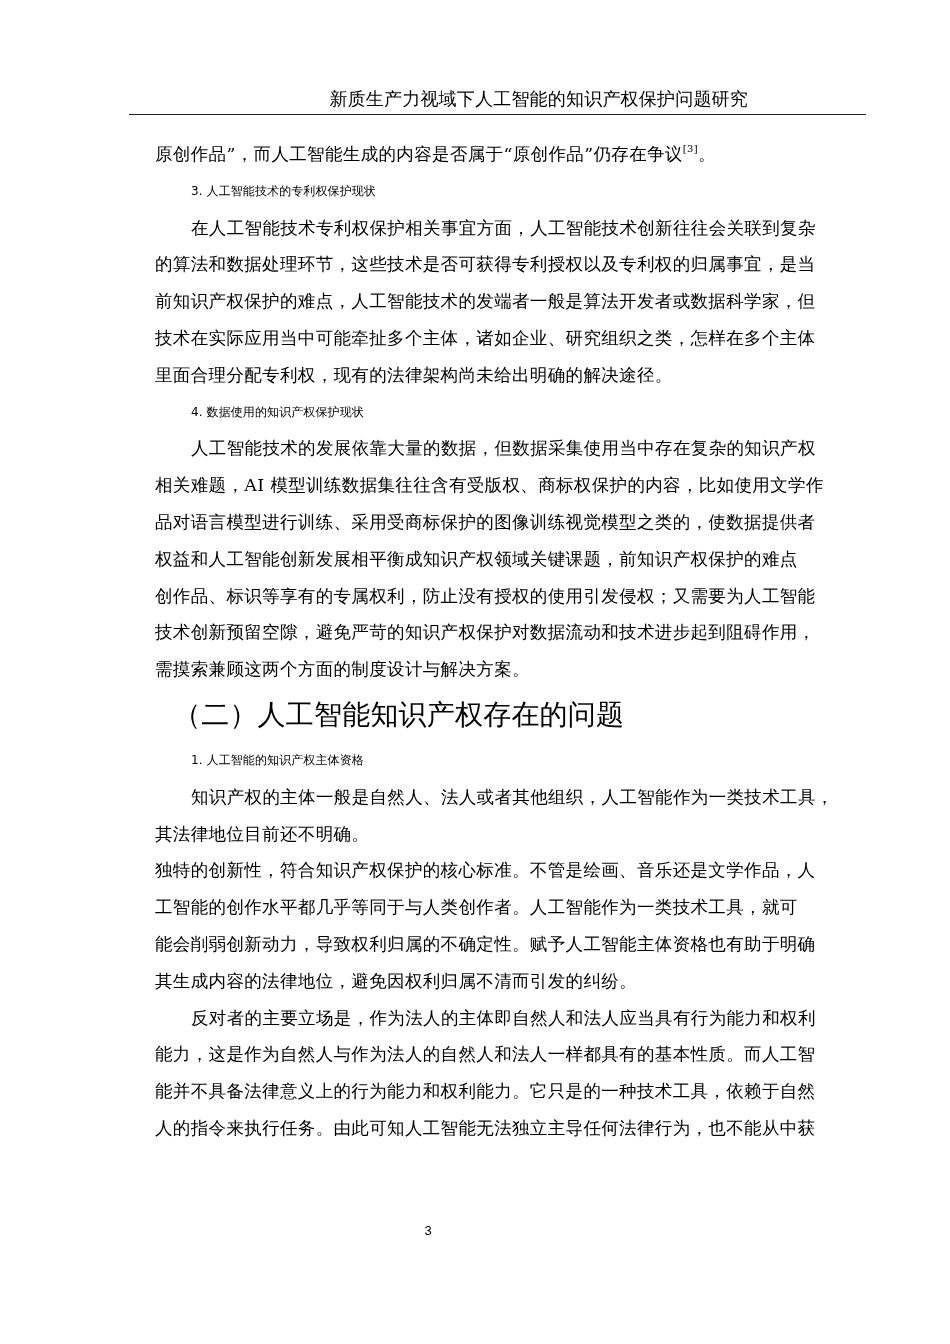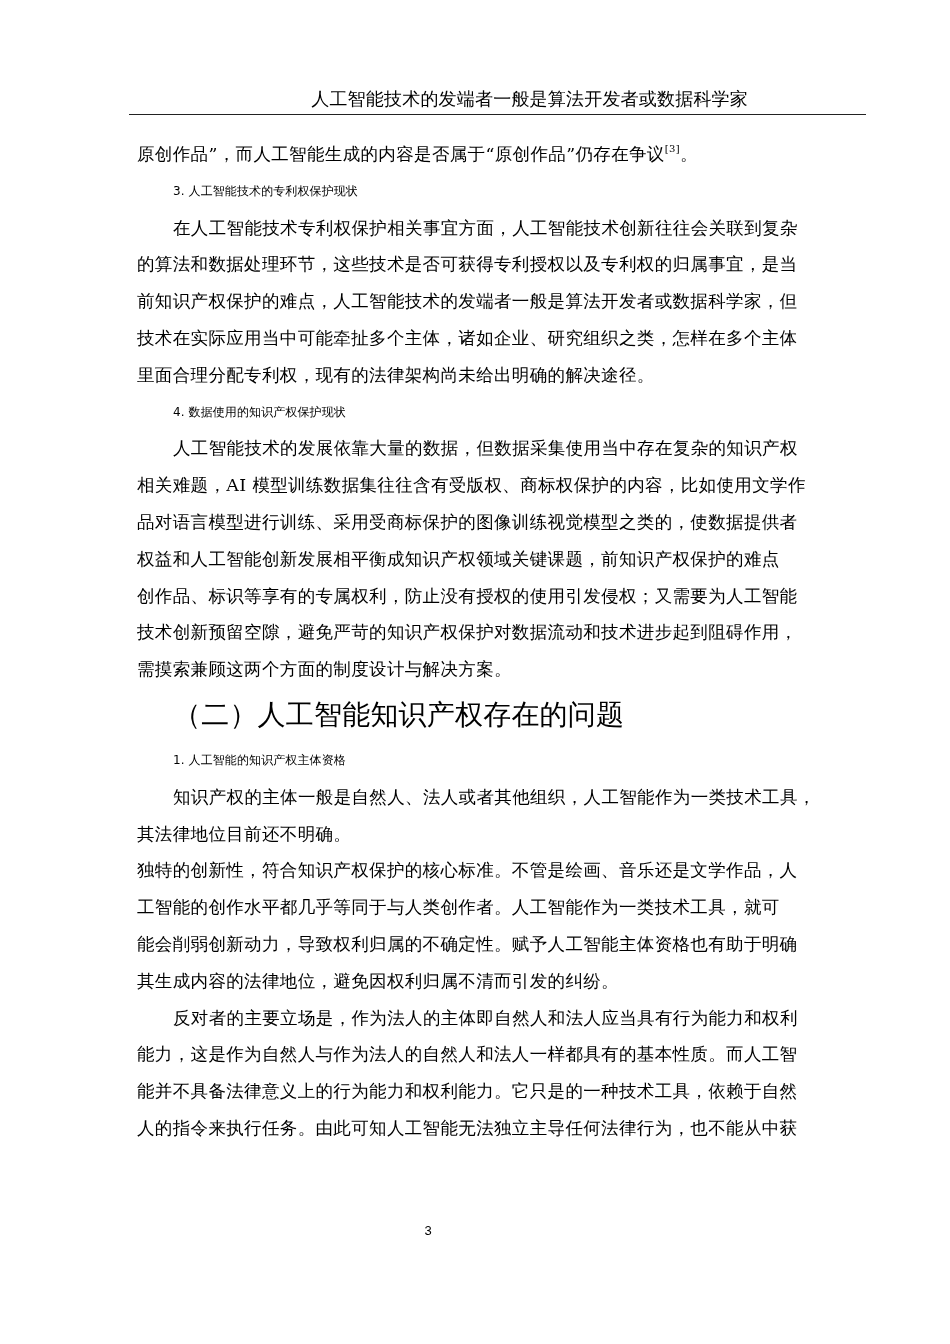--- a/index.html
+++ b/index.html
@@ -5,34 +5,34 @@
     html, body { margin: 0; padding: 0; background: #ffffff; }
     body { width: 950px; height: 1344px; position: relative; overflow: hidden;
            font-family: "DejaVu Serif", "Liberation Serif", serif; color: #000; }
     .page-header { position: absolute; left: 129px; width: 737px; top: 88px; height: 27px;
                    text-align: right; font-size: 18px; line-height: 22px; padding-right: 118px;
                    box-sizing: border-box; letter-spacing: 0.2px; }
     .header-rule { position: absolute; left: 129px; width: 737px; top: 114px; height: 0;
                    border-top: 1.5px solid #222; }
     .body-text { position: absolute; left: 137px; width: 716px; top: 136px; }
     .line { font-size: 17.5px; line-height: 36.8px; height: 36.8px; white-space: nowrap;
-            letter-spacing: 0.35px; }
+            letter-spacing: 0.35px; margin-left: 18px; }
     .indent { padding-left: 36px; }
     .sub-h { font-family: "DejaVu Sans", "Liberation Sans", sans-serif; font-size: 12px;
              padding-left: 36px; letter-spacing: 0.1px; }
     .sec-h { font-family: "DejaVu Sans", "Liberation Sans", sans-serif; font-size: 28px;
              height: 54px; line-height: 54px; padding-left: 36px; letter-spacing: 0.2px; }
     sup { font-size: 10px; line-height: 0; vertical-align: 8px; }
     .page-number { position: absolute; top: 1223px; left: 0; width: 856px; text-align: center;
                    font-family: "Liberation Sans", sans-serif; font-size: 13px; }
   </style>
 </head>
 <body>
 
-<div class="page-header">人工智能技术的发端者一般是算法开发者或数据科学家</div>
+<div class="page-header">新质生产力视域下人工智能的知识产权保护问题研究</div>
 <div class="header-rule"></div>
 
 <div class="body-text">
   <div class="line"><span>原创作品”，而人工智能生成的内容是否属于“原创作品”仍存在争议</span><sup>[3]</sup><span>。</span></div>
 
   <div class="line sub-h">3. 人工智能技术的专利权保护现状</div>
   <div class="line indent">在人工智能技术专利权保护相关事宜方面，人工智能技术创新往往会关联到复杂</div>
   <div class="line">的算法和数据处理环节，这些技术是否可获得专利授权以及专利权的归属事宜，是当</div>
   <div class="line">前知识产权保护的难点，人工智能技术的发端者一般是算法开发者或数据科学家，但</div>
   <div class="line">技术在实际应用当中可能牵扯多个主体，诸如企业、研究组织之类，怎样在多个主体</div>

